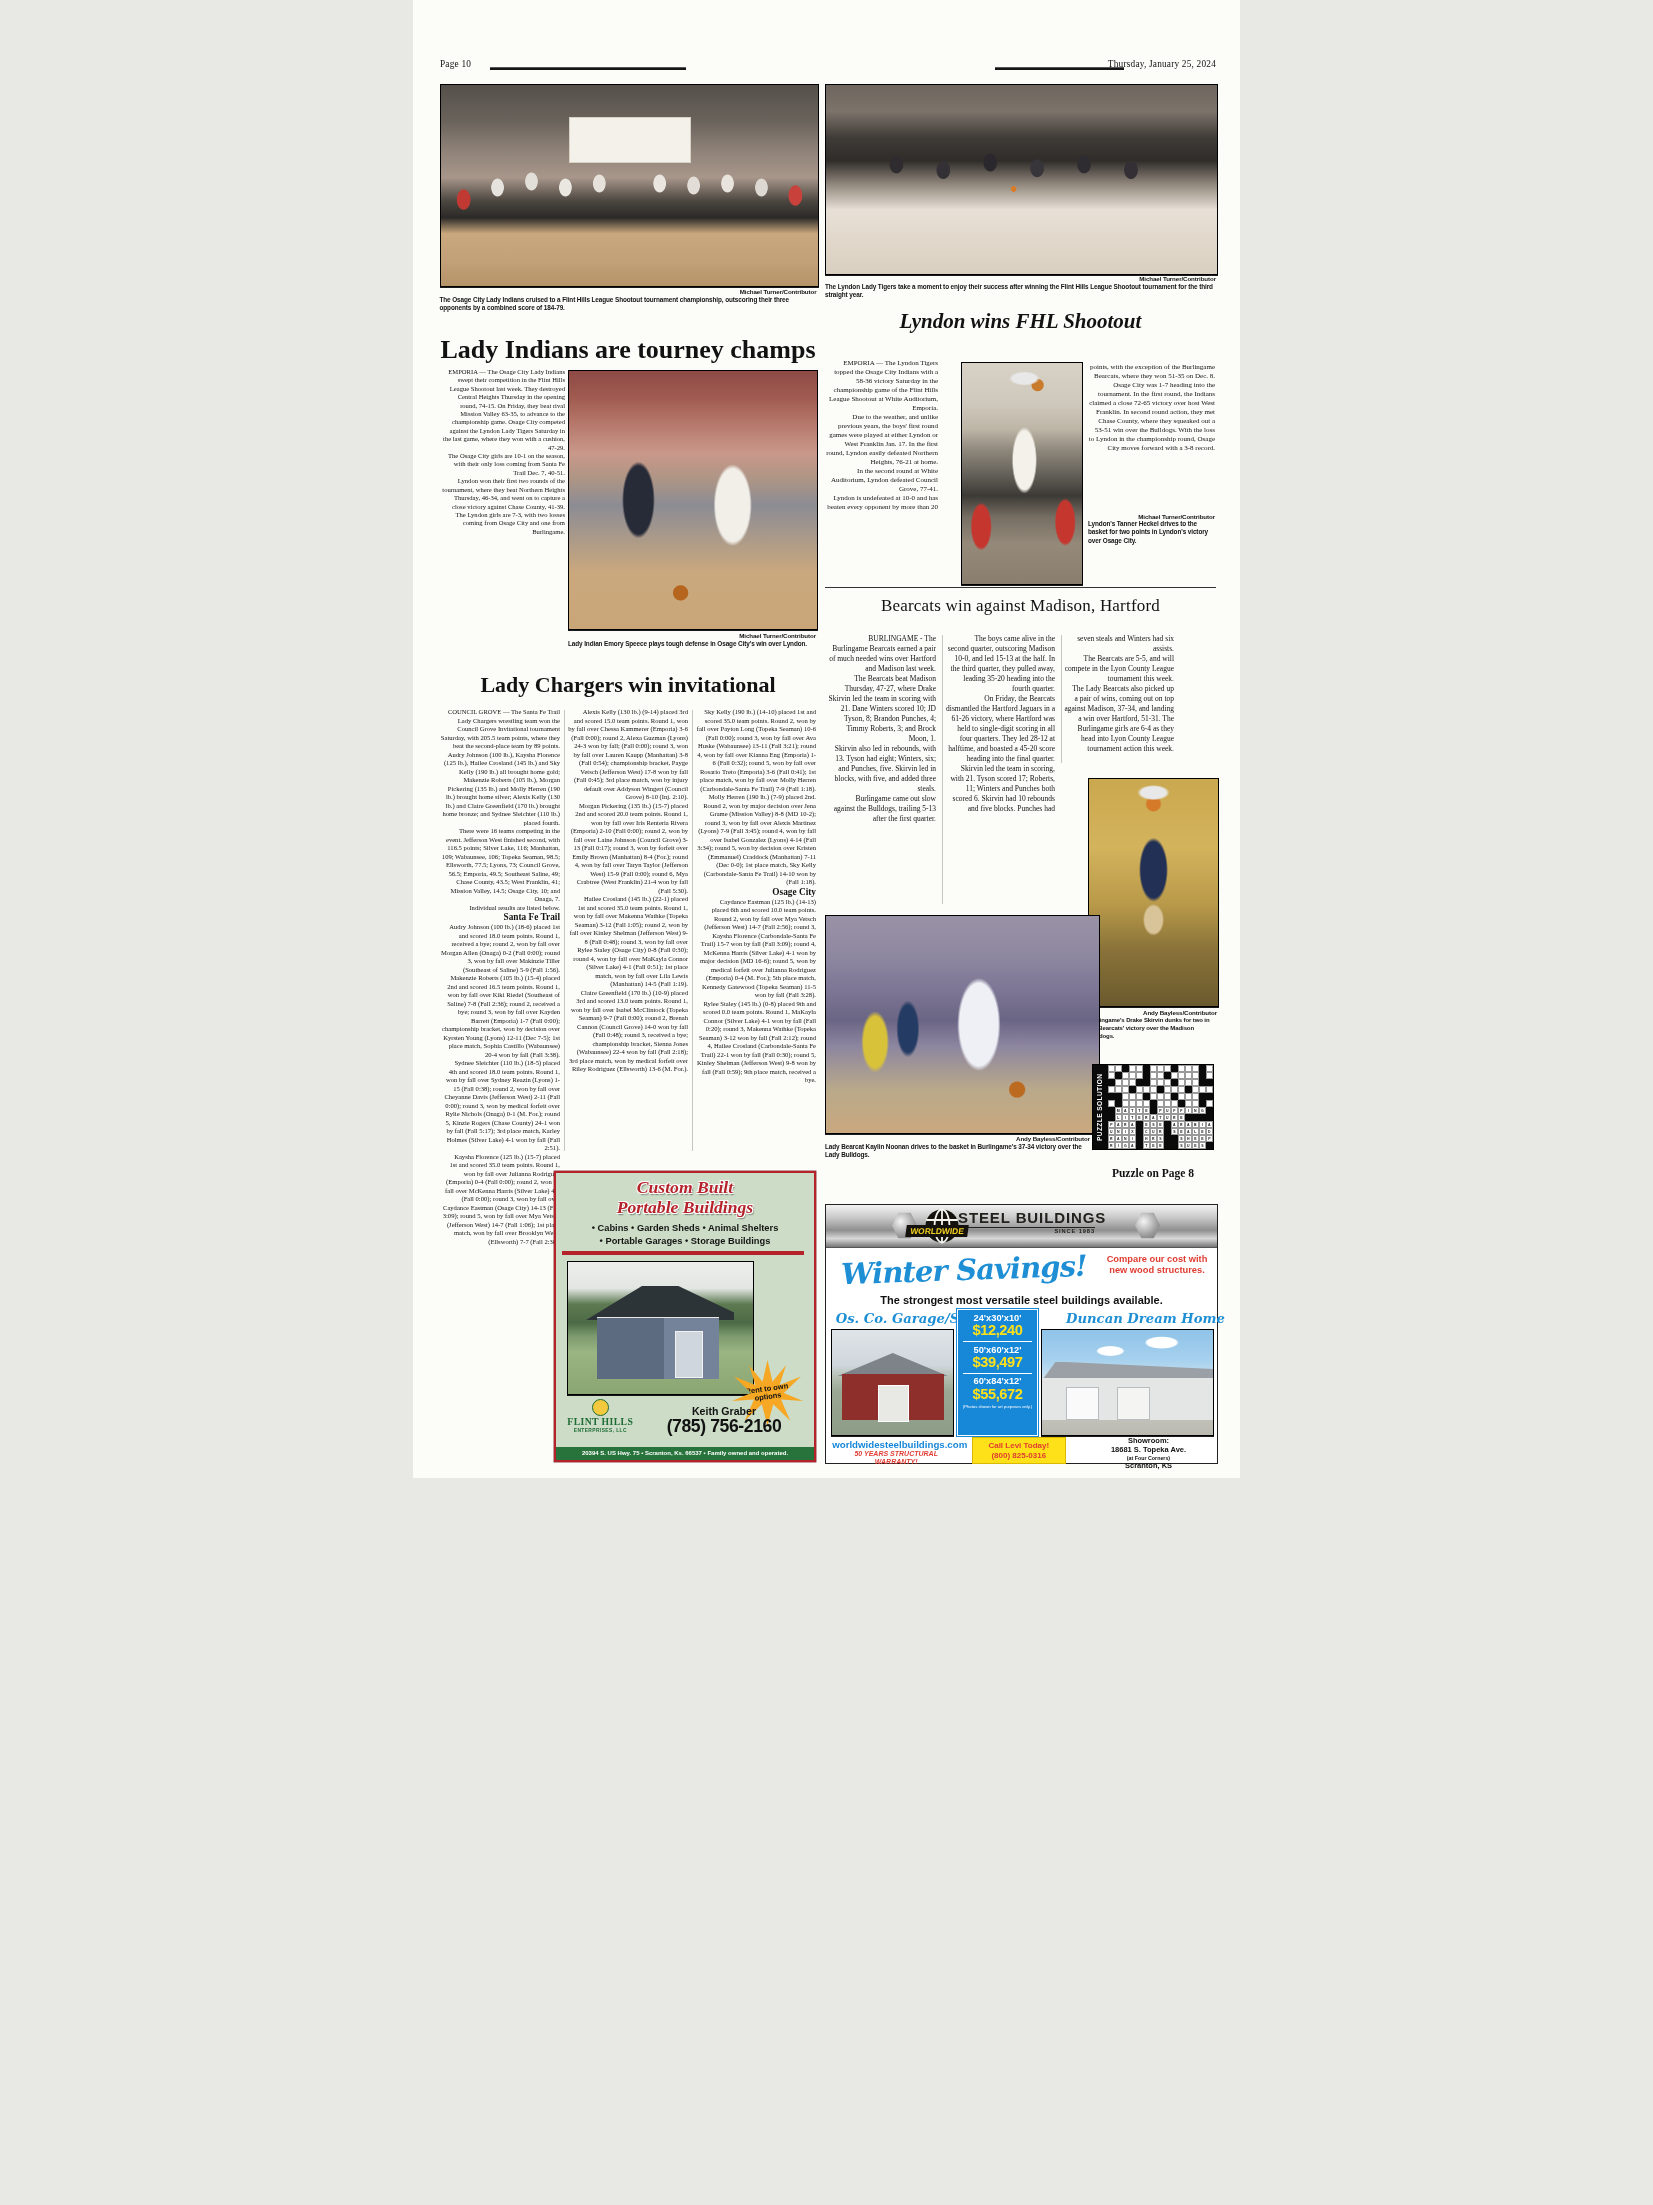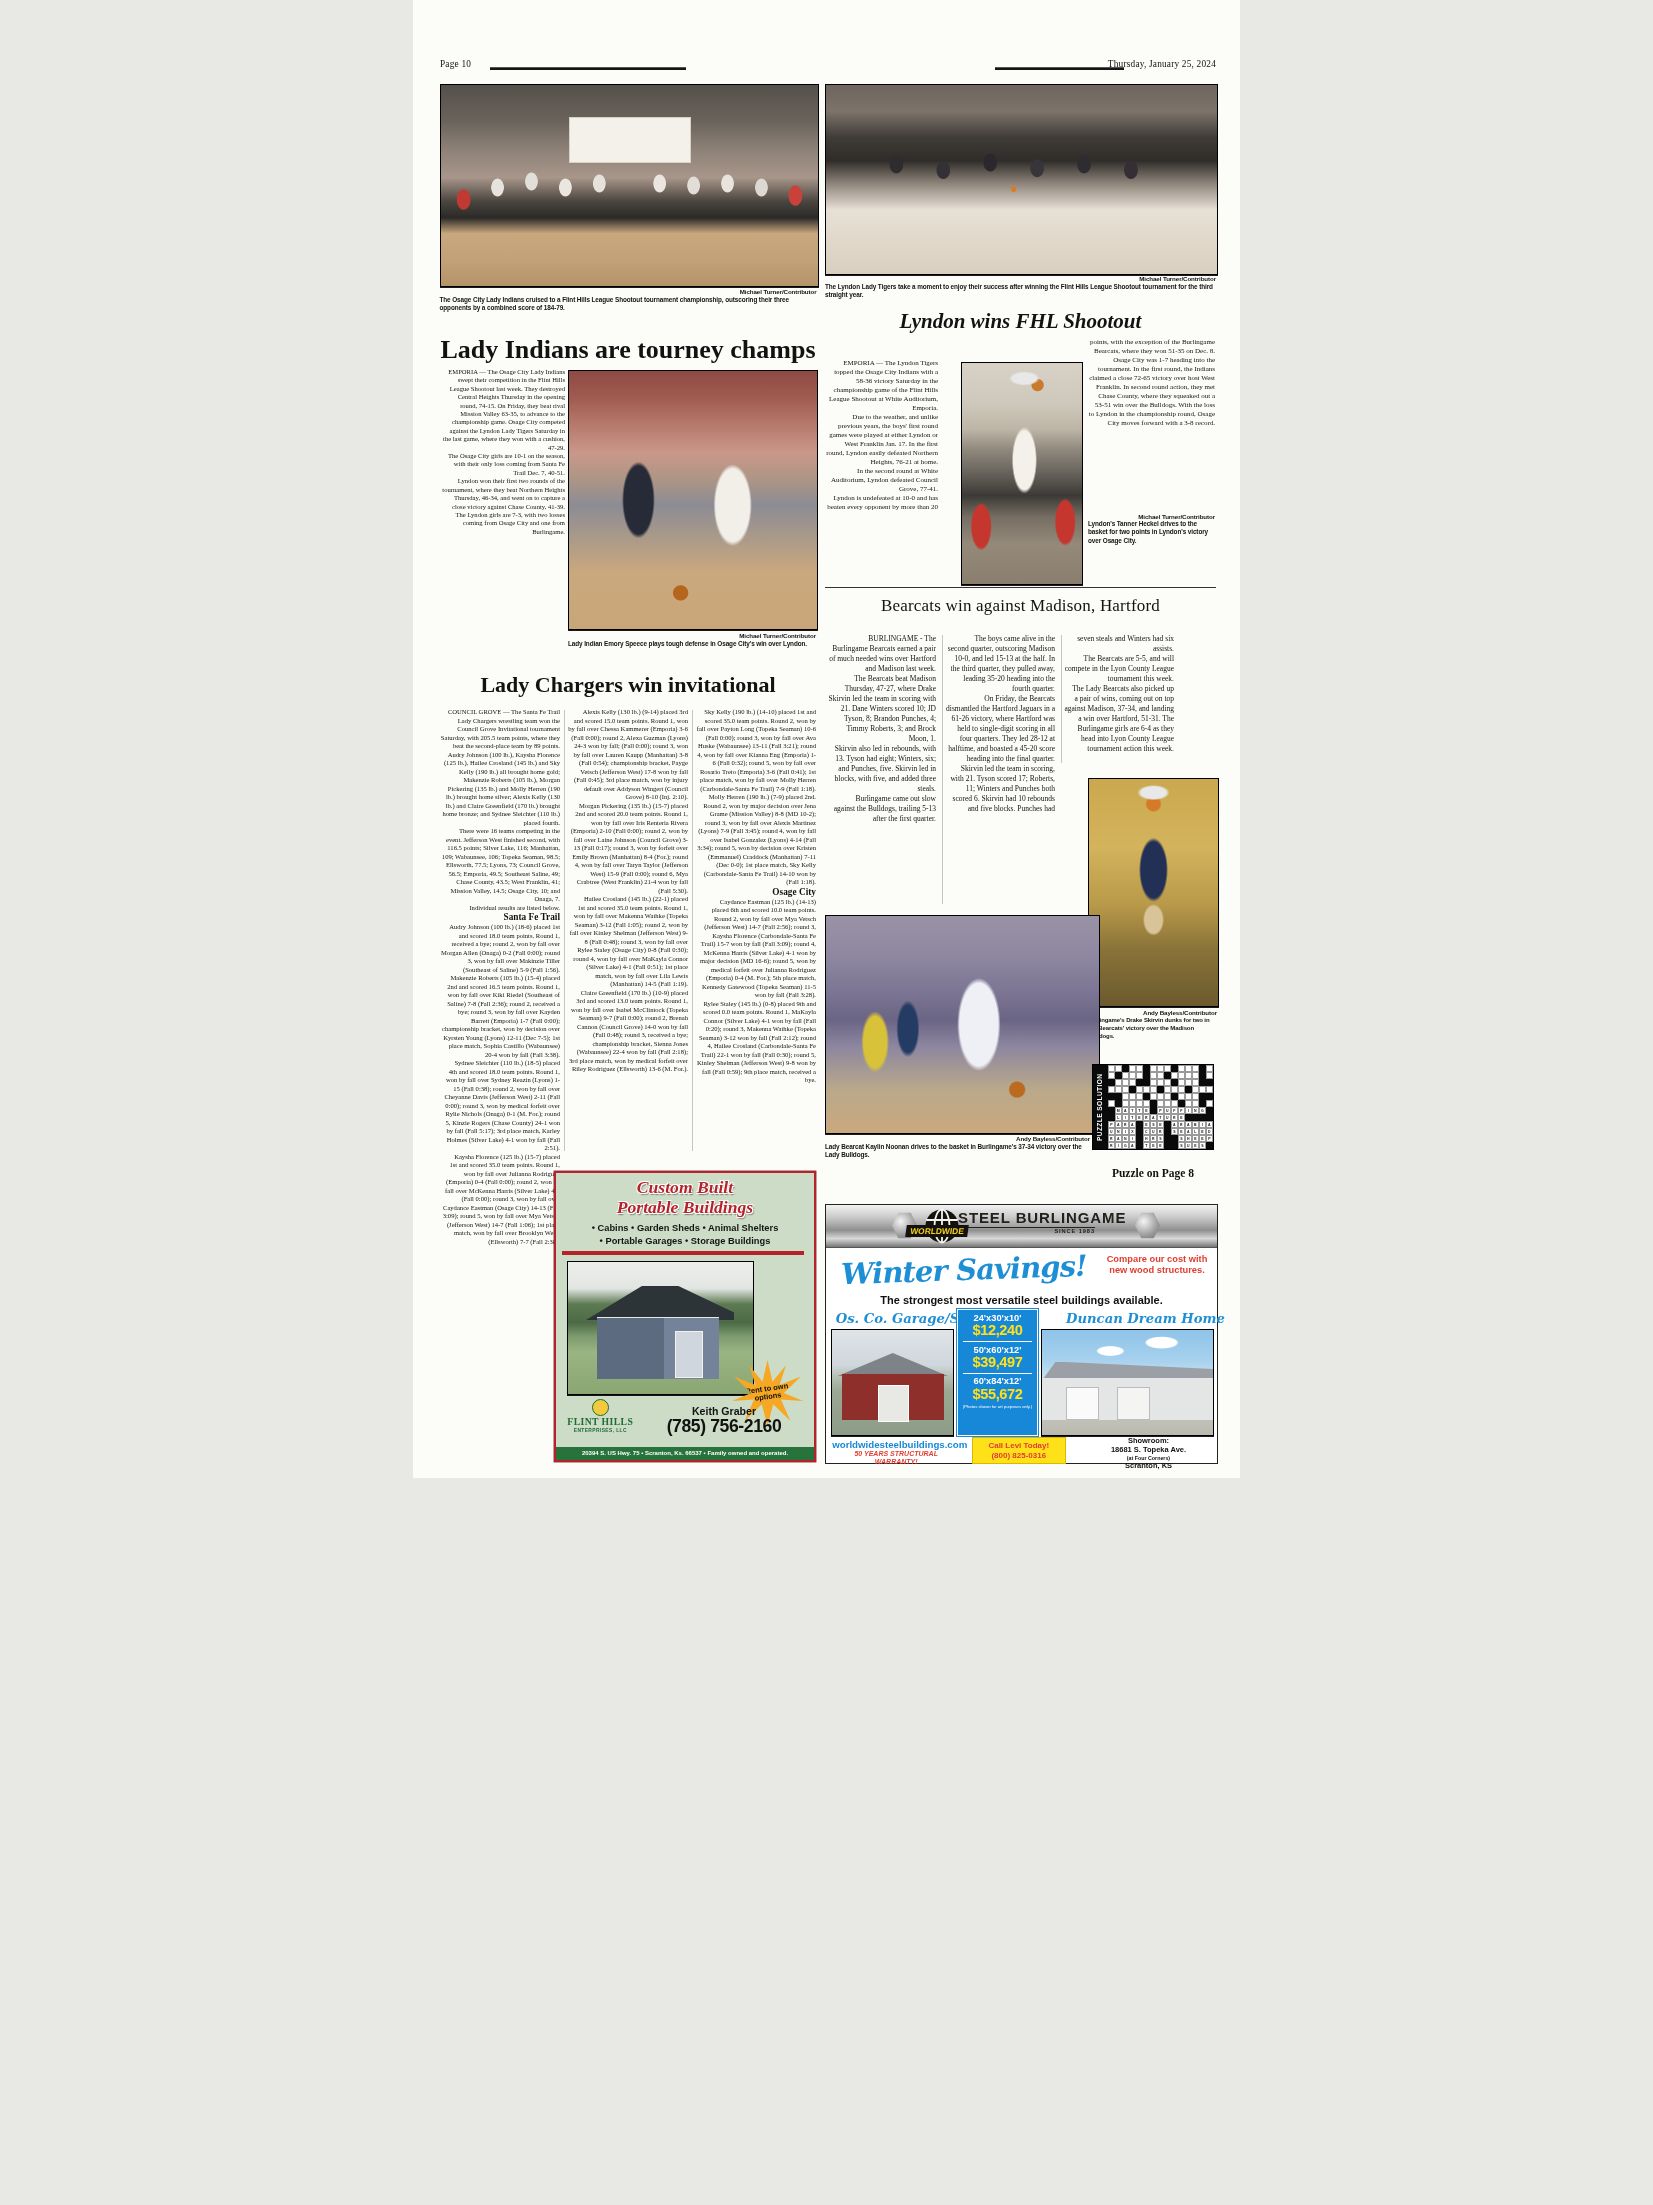--- a/index.html
+++ b/index.html
@@ -211,21 +211,21 @@
   <div class="vrule" style="left:279px;top:710px;height:441px;"></div>
 
   <div class="abs hl hl-lyndon" style="left:412px;top:309px;width:391px;">Lyndon wins FHL Shootout</div>
   <div class="abs col body-lyn" style="left:413px;top:359px;width:112px;">
     <p class="ind">EMPORIA — The Lyndon Tigers topped the Osage City Indians with a 58-36 victory Saturday in the championship game of the Flint Hills League Shootout at White Auditorium, Emporia.</p>
     <p class="ind">Due to the weather, and unlike previous years, the boys' first round games were played at either Lyndon or West Franklin Jan. 17. In the first round, Lyndon easily defeated Northern Heights, 76-21 at home.</p>
     <p class="ind">In the second round at White Auditorium, Lyndon defeated Council Grove, 77-41.</p>
     <p class="ind">Lyndon is undefeated at 10-0 and has beaten every opponent by more than 20</p>
   </div>
   <div class="ph photo-heckel" style="left:548px;top:362px;width:120px;height:221px;"></div>
-  <div class="abs col body-lyn" style="left:675px;top:338px;width:127px;">
+  <div class="abs col body-lyn" style="left:675px;top:363px;width:127px;">
     <p>points, with the exception of the Burlingame Bearcats, where they won 51-35 on Dec. 8.</p>
     <p class="ind">Osage City was 1-7 heading into the tournament. In the first round, the Indians claimed a close 72-65 victory over host West Franklin. In second round action, they met Chase County, where they squeaked out a 53-51 win over the Bulldogs. With the loss to Lyndon in the championship round, Osage City moves forward with a 3-8 record.</p>
   </div>
   <div class="abs cap-credit" style="left:675px;top:513px;width:127px;">Michael Turner/Contributor</div>
   <div class="abs cap-text" style="left:675px;top:520px;width:127px;">Lyndon's Tanner Heckel drives to the basket for two points in Lyndon's victory over Osage City.</div>
 
   <div class="abs thinrule" style="left:412px;top:587px;width:391px;"></div>
   <div class="abs hl hl-bearcats" style="left:412px;top:596px;width:391px;">Bearcats win against Madison, Hartford</div>
 
   <div class="abs col body-bear" style="left:413px;top:634px;width:110px;">
@@ -474,21 +474,21 @@
       <div class="ws-bolt" style="right:57px;top:7px;"></div>
       <div class="abs" style="left:98px;top:2.6px;">
         <svg width="36" height="36" viewBox="0 0 48 48">
             <circle cx="24" cy="24" r="22" fill="#15120e"></circle>
             <path d="M3 16h42M3 32h42M24 2v44" stroke="#f5f5f0" stroke-width="2.4" fill="none"></path>
             <ellipse cx="24" cy="24" rx="10" ry="22" fill="none" stroke="#f5f5f0" stroke-width="2.4"></ellipse>
           </svg>
       </div>
       <div class="ws-brandwrap">
         <div class="ws-ribbon">WORLDWIDE</div>
-        <div class="ws-steel">STEEL BURLINGAME</div>
+        <div class="ws-steel">STEEL BUILDINGS</div>
         <div class="ws-since" style="width:137px;">SINCE 1983</div>
       </div>
     </div>
     <div class="abs ws-winter" style="left:15px;top:51px;">Winter Savings!</div>
     <div class="abs ws-compare" style="left:277px;top:49px;width:108px;">Compare our cost with new wood structures.</div>
     <div class="abs ws-strong" style="left:0;top:90px;width:100%;">The strongest most versatile steel buildings available.</div>
     <div class="abs ws-script" style="left:9.7px;top:107px;">Os. Co. Garage/Shop</div>
     <div class="abs ws-script" style="left:240px;top:107px;">Duncan Dream Home</div>
 
     <div class="abs ws-pricebox" style="left:131px;top:104px;width:79px;height:125px;">

